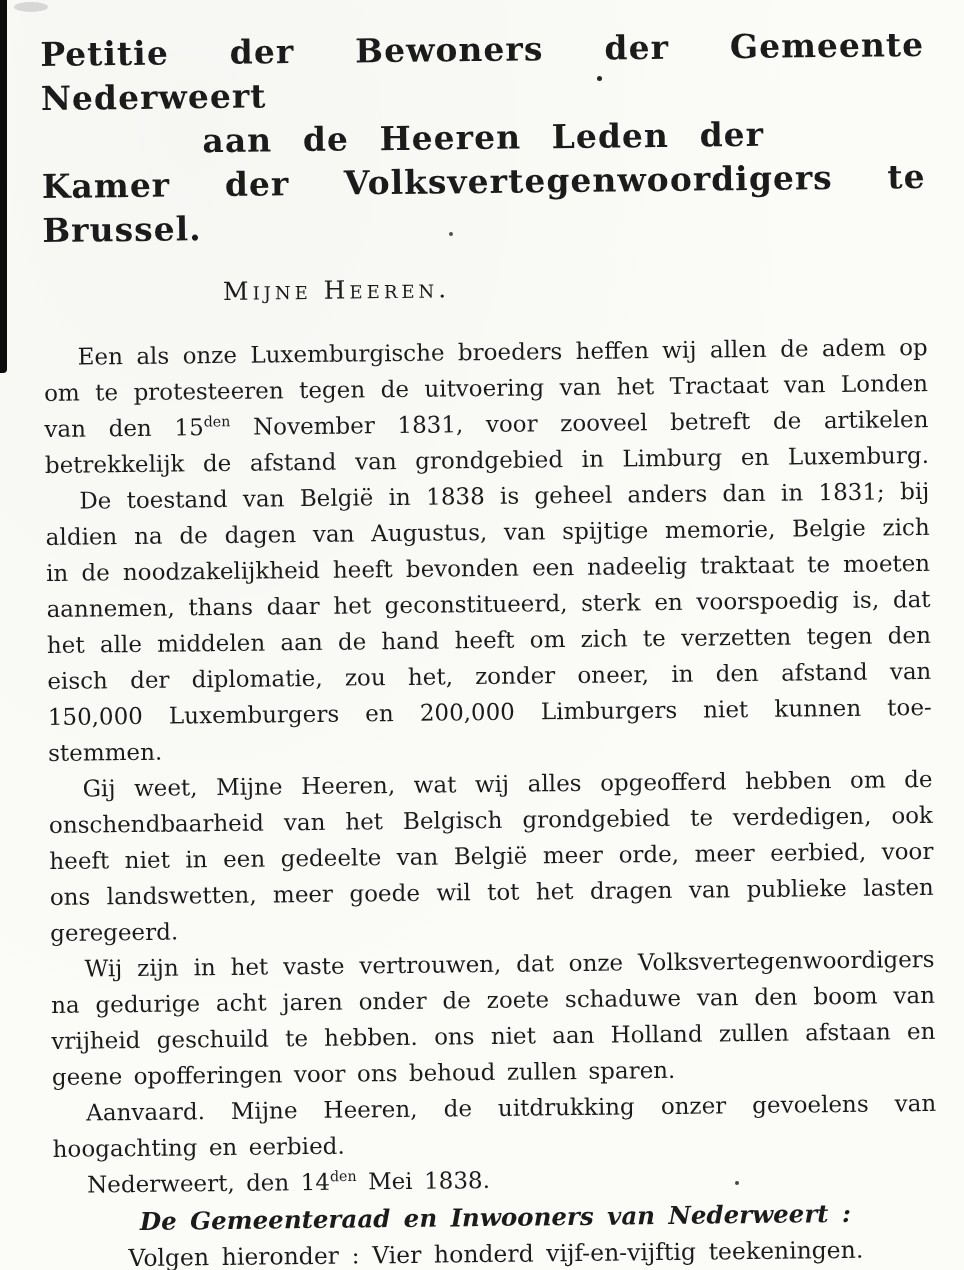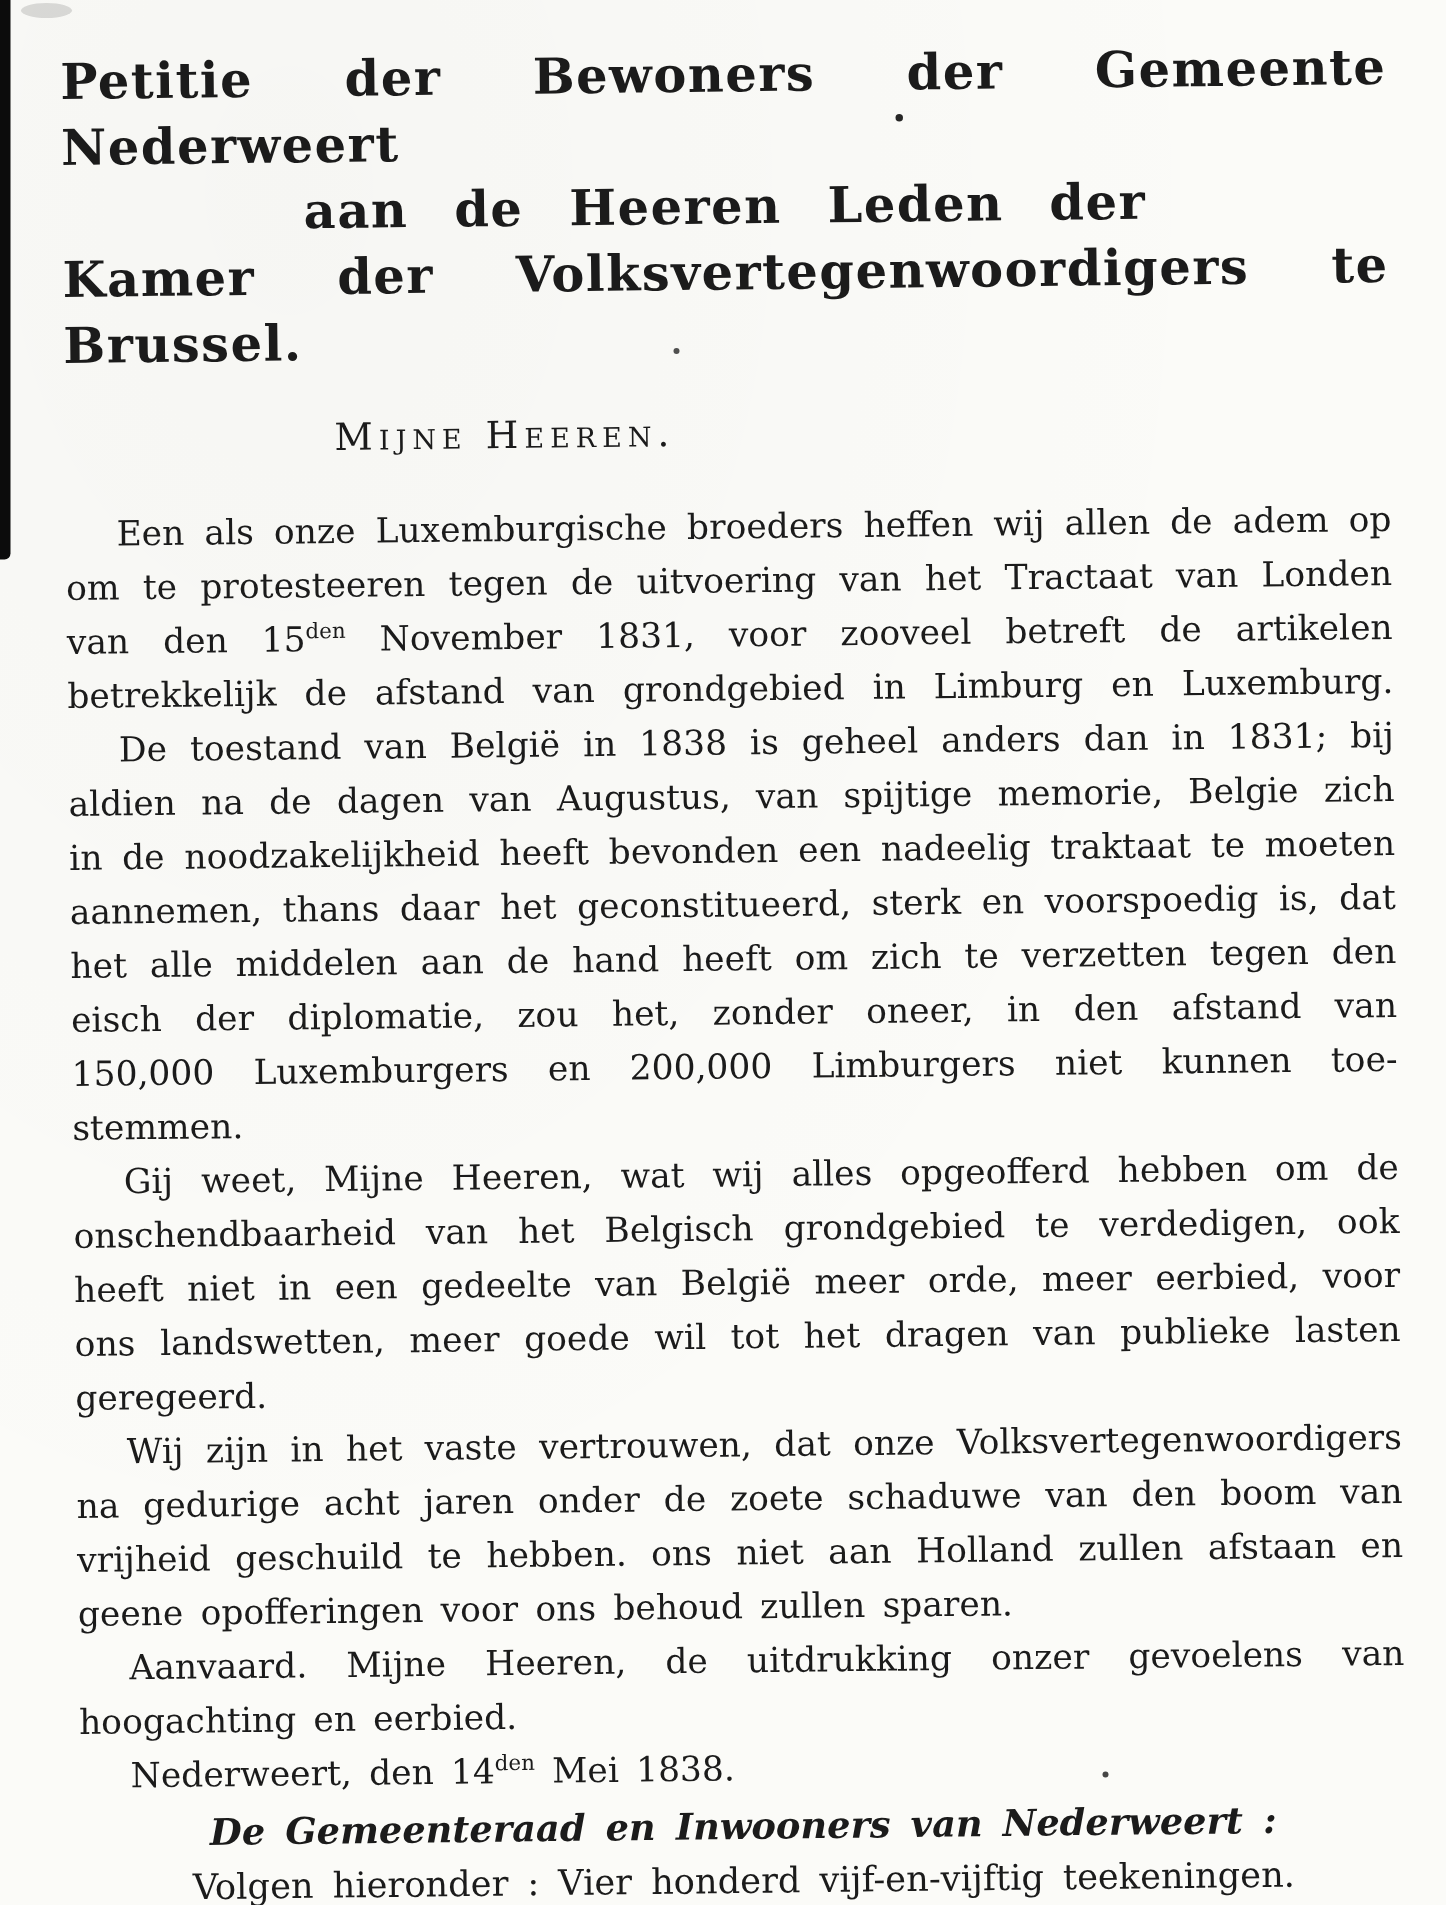--- a/index.html
+++ b/index.html
@@ -14,21 +14,20 @@
     color: var(--ink);
     position: relative;
     overflow: hidden;
   }
   .page {
     position: absolute;
     inset: 0;
     background:
       radial-gradient(ellipse at 20% 10%, rgba(0,0,0,0.02), transparent 60%),
       var(--paper);
-    border-radius: 10px;
   }
   .content {
     position: absolute;
     left: 40px;
     top: 28px;
     width: 884px;
     transform: rotate(-0.65deg);
     transform-origin: 50% 0;
   }
   

